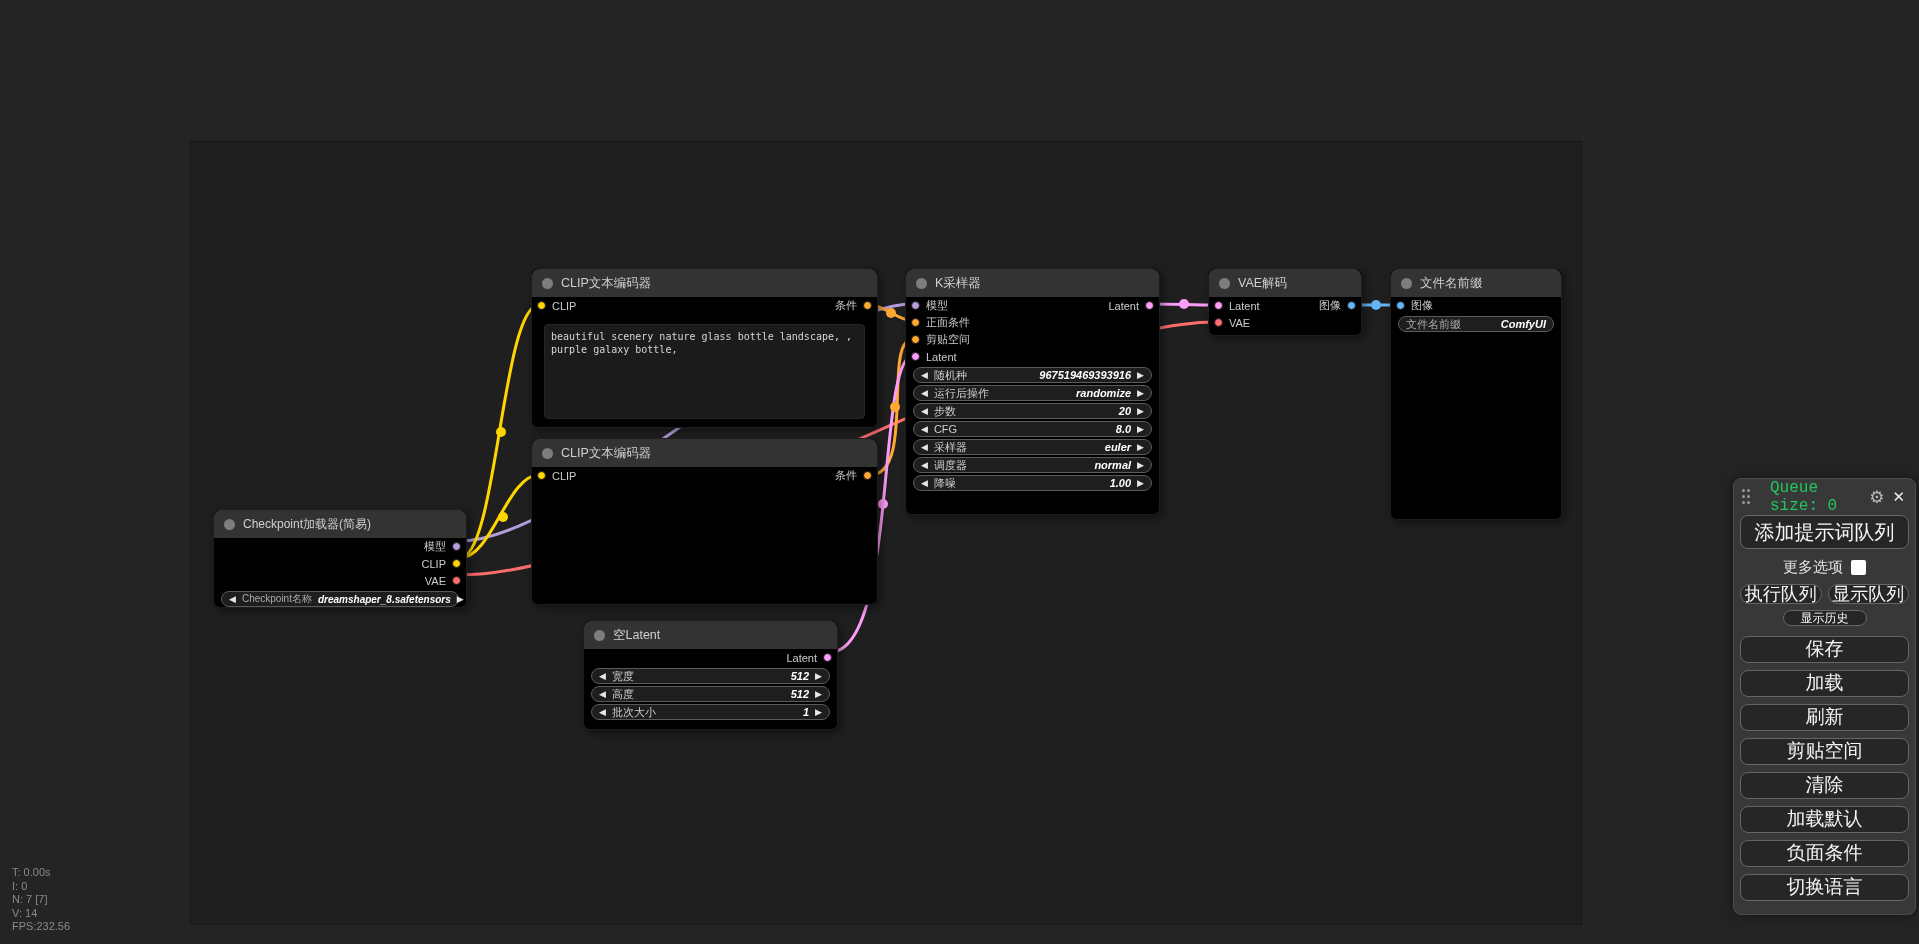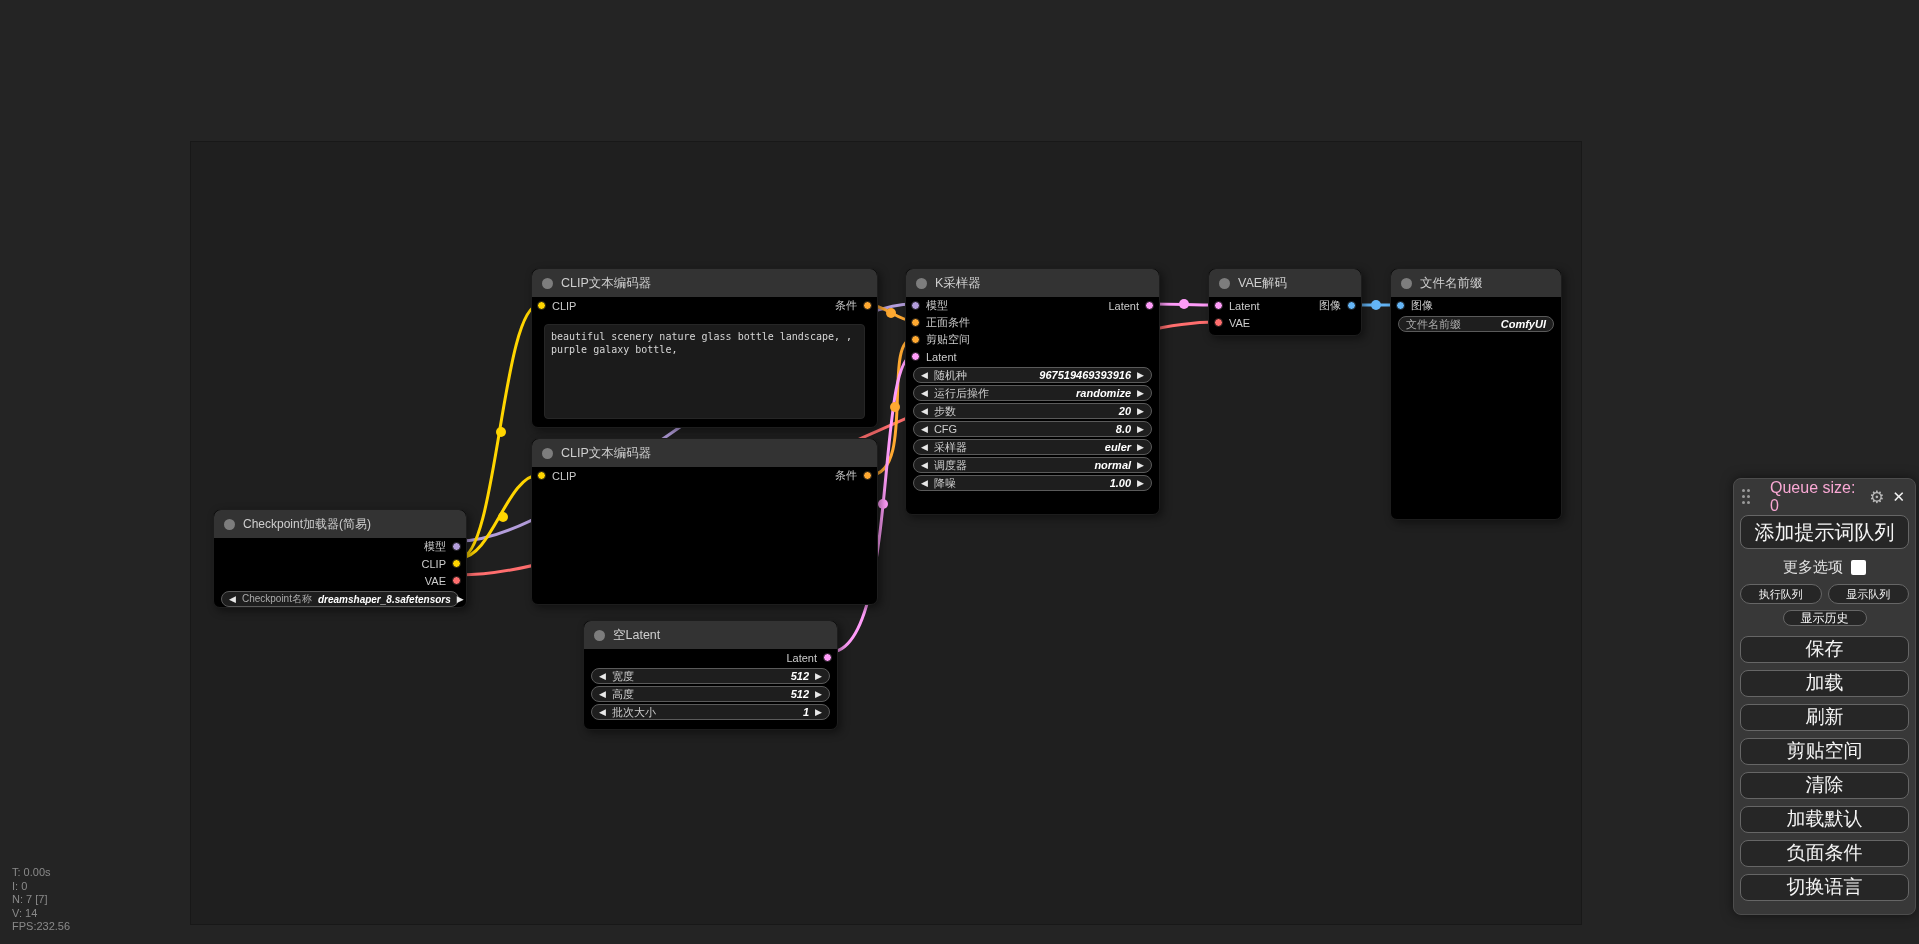--- a/index.html
+++ b/index.html
@@ -52,34 +52,34 @@
   
   .sidebar {
     position:absolute; left:1733px; top:478px; width:183px; z-index:3;
     background:#383838; border:1px solid #4d4d4d; border-radius:8px;
     padding:6px 6px 10px 6px; display:flex; flex-direction:column;
     box-shadow:0 0 12px rgba(0,0,0,.5);
   }
   .sb-header { display:flex; align-items:center; height:24px; gap:6px; padding:0 2px; }
   .drag-dots { width:12px; height:16px; display:grid; grid-template-columns:4px 4px; grid-auto-rows:5px; gap:1px; cursor:move; }
   .drag-dots i { width:3px; height:3px; background:#9a9a9a; border-radius:50%; }
-  .sb-queue { flex:1; color:#f9a8d4; font-size:16px; padding-left:10px; }
+  .sb-queue { flex:1; color:#22c55e; font-size:16px; padding-left:10px;font-family:Liberation Mono, monospace; }
   .sb-gear { color:#b9b9b9; font-size:17px; cursor:pointer; }
   .sb-close { color:#f2f2f2; font-size:15px; font-weight:bold; cursor:pointer; padding:0 2px; }
   .btn {
     background:#262626; border:1px solid #666; border-radius:8px; color:#f5f5f5;
     display:flex; align-items:center; justify-content:center; cursor:pointer;
     font-family:inherit;
   }
   .btn-big { height:34px; font-size:20px; margin:6px 0 4px 0; }
   .opts-row { display:flex; align-items:center; justify-content:center; gap:8px; height:24px; margin:2px 0; }
   .opts-label { font-size:15px; color:#e0e0e0; }
   .checkbox { width:15px; height:15px; background:#fff; border-radius:2px; cursor:pointer; }
   .small-row { display:flex; gap:6px; margin:3px 0; }
-  .btn-small { flex:1; height:20px; font-size:11px; border-radius:10px; }
+  .btn-small { flex:1; height:20px; font-size:18px; border-radius:10px; }
   .hist-row { display:flex; justify-content:center; margin:3px 0 6px 0; }
   .btn-hist { width:84px; height:16px; font-size:12px; border-radius:9px; }
   .btn-menu { height:27px; font-size:19px; margin:3.5px 0; }
   
   .stats { position:absolute; left:12px; top:866px; z-index:2; font-size:11px; color:#8a8a8a; line-height:13.5px; }
 </style>
 </head>
 <body>
 
 <div class="canvas-bounds"></div>

